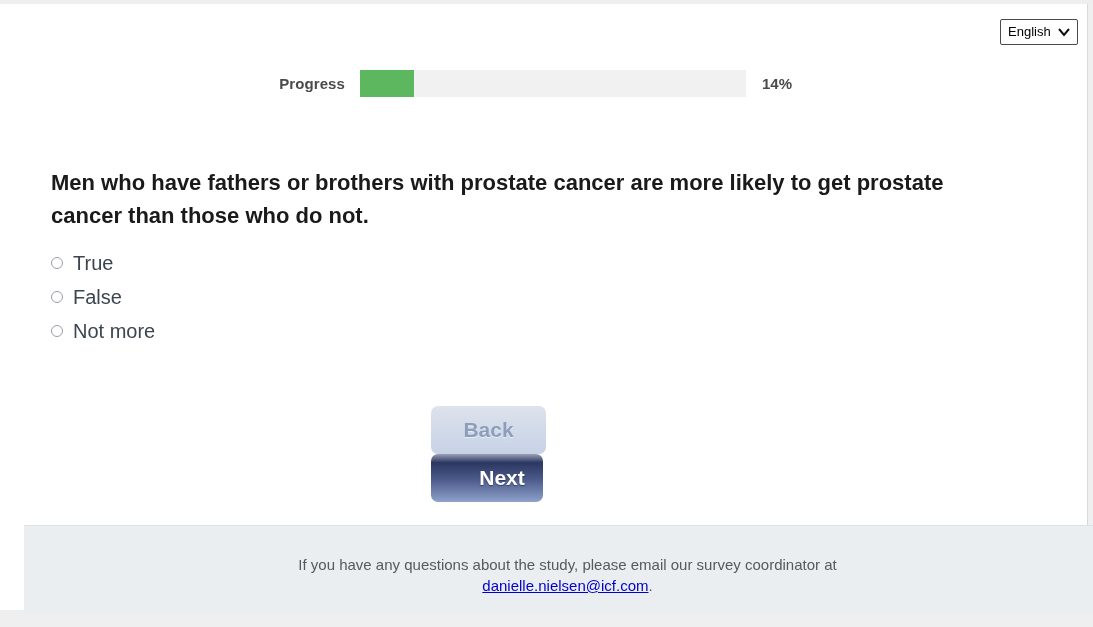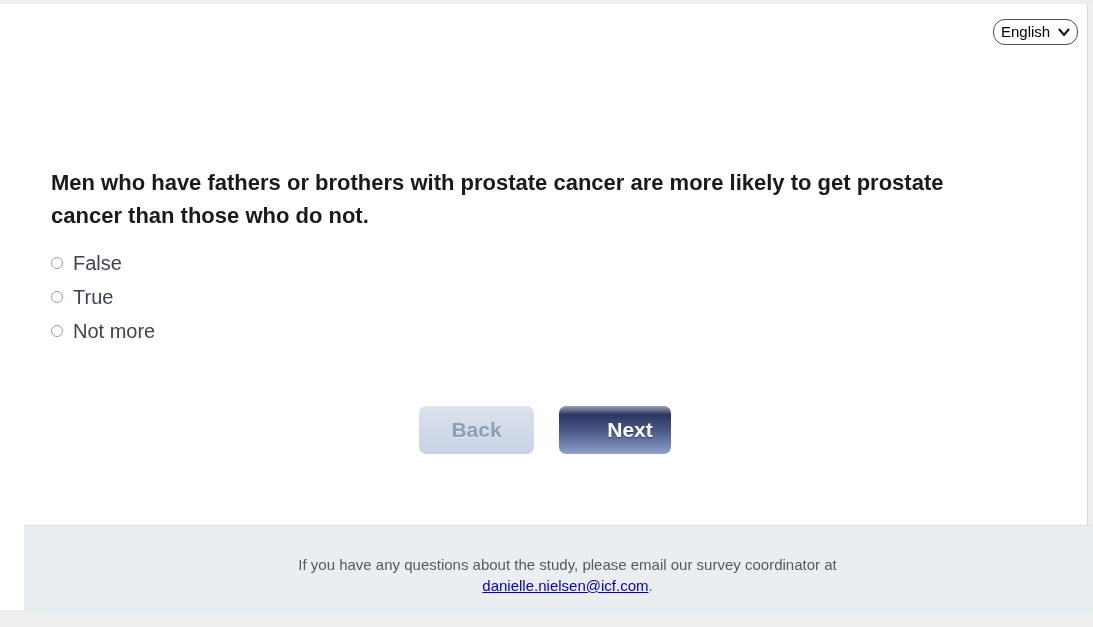--- a/index.html
+++ b/index.html
@@ -41,25 +41,25 @@
   .lang-wrap {
     position: absolute;
     right: 9px;
     top: 15px;
   }
   .lang-select {
     appearance: none;
     -webkit-appearance: none;
     -moz-appearance: none;
     font-family: "Liberation Sans", sans-serif;
-    font-size: 15px;
+    font-size: 13px;
     color: #000000;
     background: #ffffff;
     border: 1px solid #4a4a4a;
-    border-radius: 12px;
+    border-radius: 2px;
     padding: 2px 26px 2px 7px;
     line-height: 18px;
     height: 26px;
     box-sizing: border-box;
   }
   .lang-arrow {
     position: absolute;
     right: 8px;
     top: 8px;
     pointer-events: none;
@@ -136,23 +136,24 @@
     margin-right: 10px;
   }
   .option-label {
     font-size: 20px;
     color: #3c4450;
     line-height: 24px;
   }
   
   .buttons {
     position: absolute;
-    left: 419px;
+    left: 431px;
     top: 402px;
     display: flex;
+    flex-direction: column;
   }
   .btn {
     border: none;
     border-radius: 7px;
     font-family: "Liberation Sans", sans-serif;
     font-size: 21px;
     font-weight: bold;
     cursor: pointer;
     padding: 0;
     box-sizing: border-box;
@@ -209,34 +210,41 @@
 
     <div class="lang-wrap">
       <select class="lang-select">
         <option>English</option>
       </select>
       <svg class="lang-arrow" viewBox="0 0 12 10">
         <path d="M1 2 L6 8 L11 2" stroke="#111111" stroke-width="2" fill="none"></path>
       </svg>
     </div>
 
+    <div class="progress-row">
+      <div class="progress-label">Progress</div>
+      <div class="progress-track">
+        <div class="progress-fill" id="progress-fill" style="width: 14%;"></div>
+      </div>
+      <div class="progress-pct">14%</div>
+    </div>
 
     <div class="question">Men who have fathers or brothers with prostate cancer are more likely to get prostate cancer than those who do not.</div>
 
     <div class="options" id="options-list">
+        <div class="option-row">
+          <span class="radio"></span>
+          <span class="option-label">True</span>
+        </div>
         <div class="option-row">
           <span class="radio"></span>
           <span class="option-label">False</span>
         </div>
         <div class="option-row">
           <span class="radio"></span>
-          <span class="option-label">True</span>
-        </div>
-        <div class="option-row">
-          <span class="radio"></span>
           <span class="option-label">Not more</span>
         </div>
       </div>
 
     <div class="buttons">
       <button class="btn btn-back">Back</button>
       <button class="btn btn-next">Next</button>
     </div>
 
     <div class="footer">

